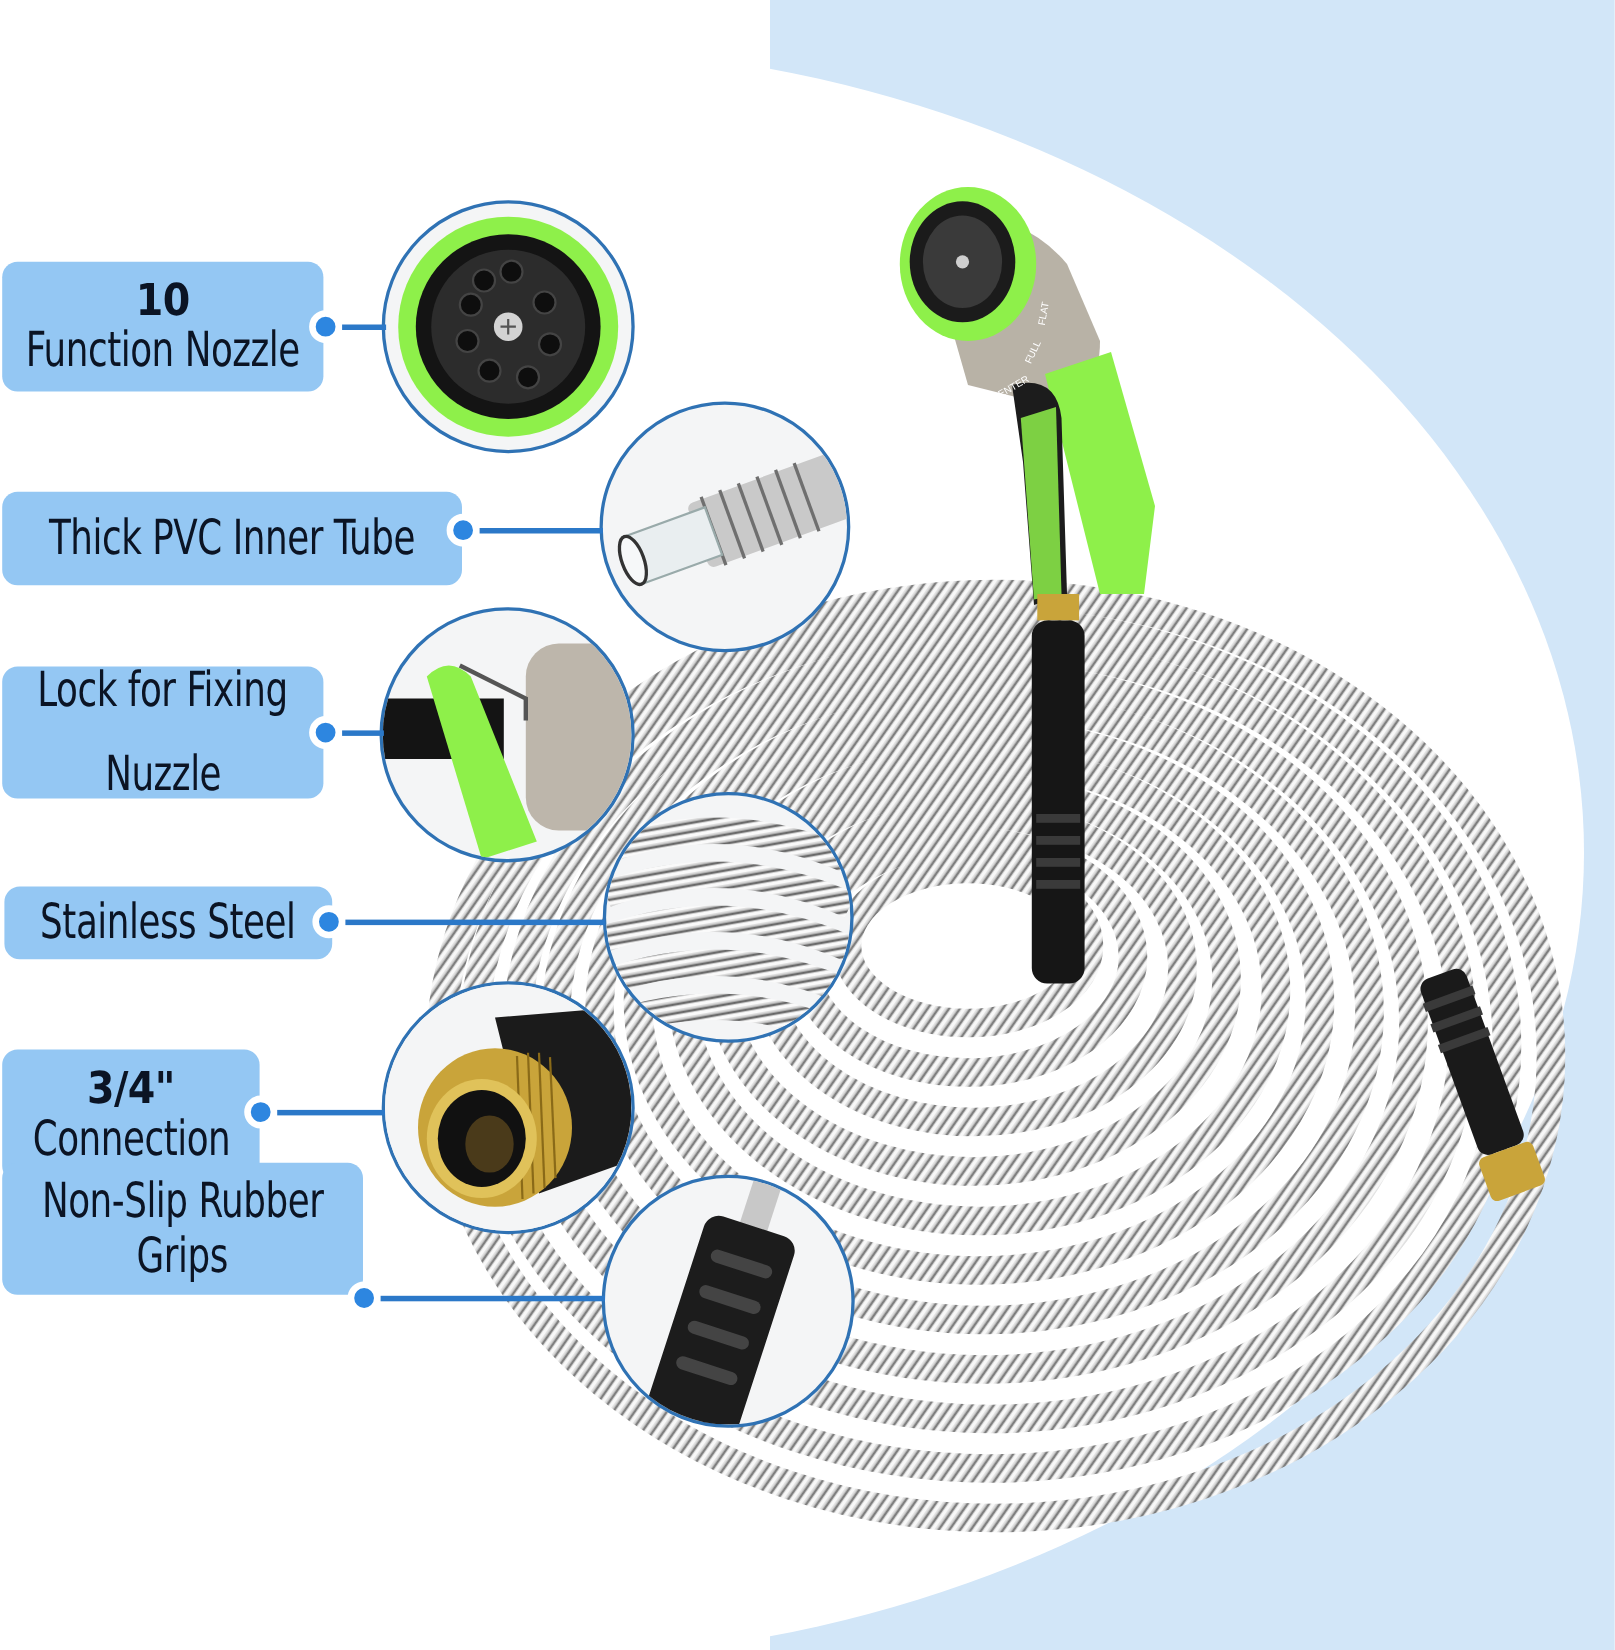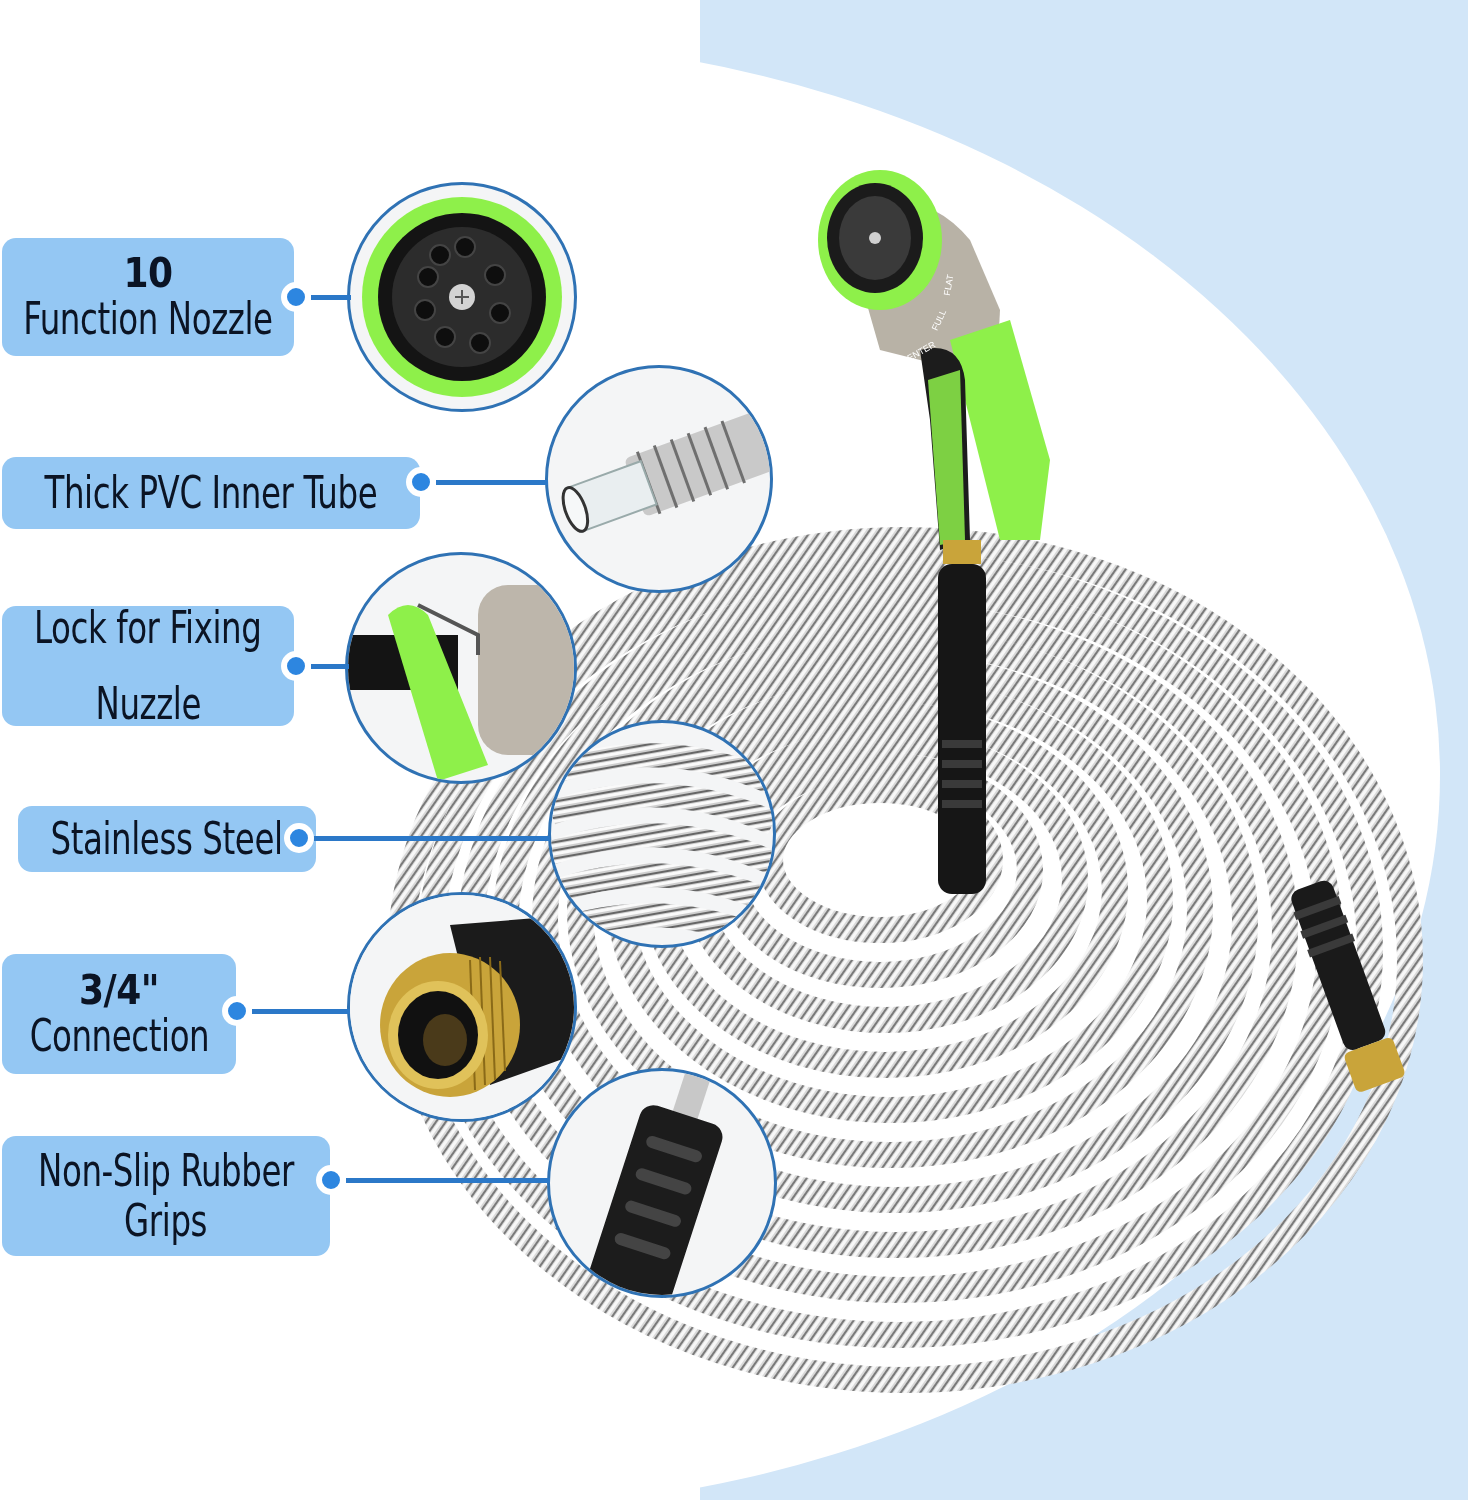--- a/index.html
+++ b/index.html
@@ -197,44 +197,44 @@
   </svg>
 </div>
 
 <div class="label" style="left:2px;top:238px;width:292px;height:118px;">
   <span class="strong">10</span>
   <span class="txt">Function Nozzle</span>
 </div>
 <div class="dot" style="left:281px;top:282px;"></div>
 <div class="connector" style="left:311px;top:295px;width:40px;"></div>
 
-<div class="label" style="left:2px;top:457px;width:418px;height:72px;">
+<div class="label" style="left:2px;top:447px;width:418px;height:85px;">
   <span class="txt">Thick PVC Inner Tube</span>
 </div>
 <div class="dot" style="left:406px;top:467px;"></div>
 <div class="connector" style="left:436px;top:480px;width:112px;"></div>
 
 <div class="label" style="left:2px;top:606px;width:292px;height:120px;justify-content:space-between;">
   <span class="txt">Lock for Fixing</span>
   <span class="txt" style="margin-top:6px;">Nuzzle</span>
 </div>
 <div class="dot" style="left:281px;top:651px;"></div>
 <div class="connector" style="left:311px;top:664px;width:38px;"></div>
 
-<div class="label" style="left:18px;top:806px;width:298px;height:66px;">
+<div class="label" style="left:4px;top:806px;width:298px;height:66px;">
   <span class="txt">Stainless Steel</span>
 </div>
 <div class="dot" style="left:284px;top:823px;"></div>
 <div class="connector" style="left:314px;top:836px;width:236px;"></div>
 
 <div class="label" style="left:2px;top:954px;width:234px;height:120px;">
   <span class="strong">3/4"</span>
   <span class="txt">Connection</span>
 </div>
 <div class="dot" style="left:222px;top:996px;"></div>
 <div class="connector" style="left:252px;top:1009px;width:98px;"></div>
 
-<div class="label" style="left:2px;top:1136px;width:328px;height:120px;">
+<div class="label" style="left:2px;top:1057px;width:328px;height:120px;">
   <span class="txt">Non-Slip Rubber</span>
   <span class="txt" style="margin-top:6px;">Grips</span>
 </div>
 <div class="dot" style="left:316px;top:1165px;"></div>
 <div class="connector" style="left:346px;top:1178px;width:204px;"></div>
 
 </body></html>

